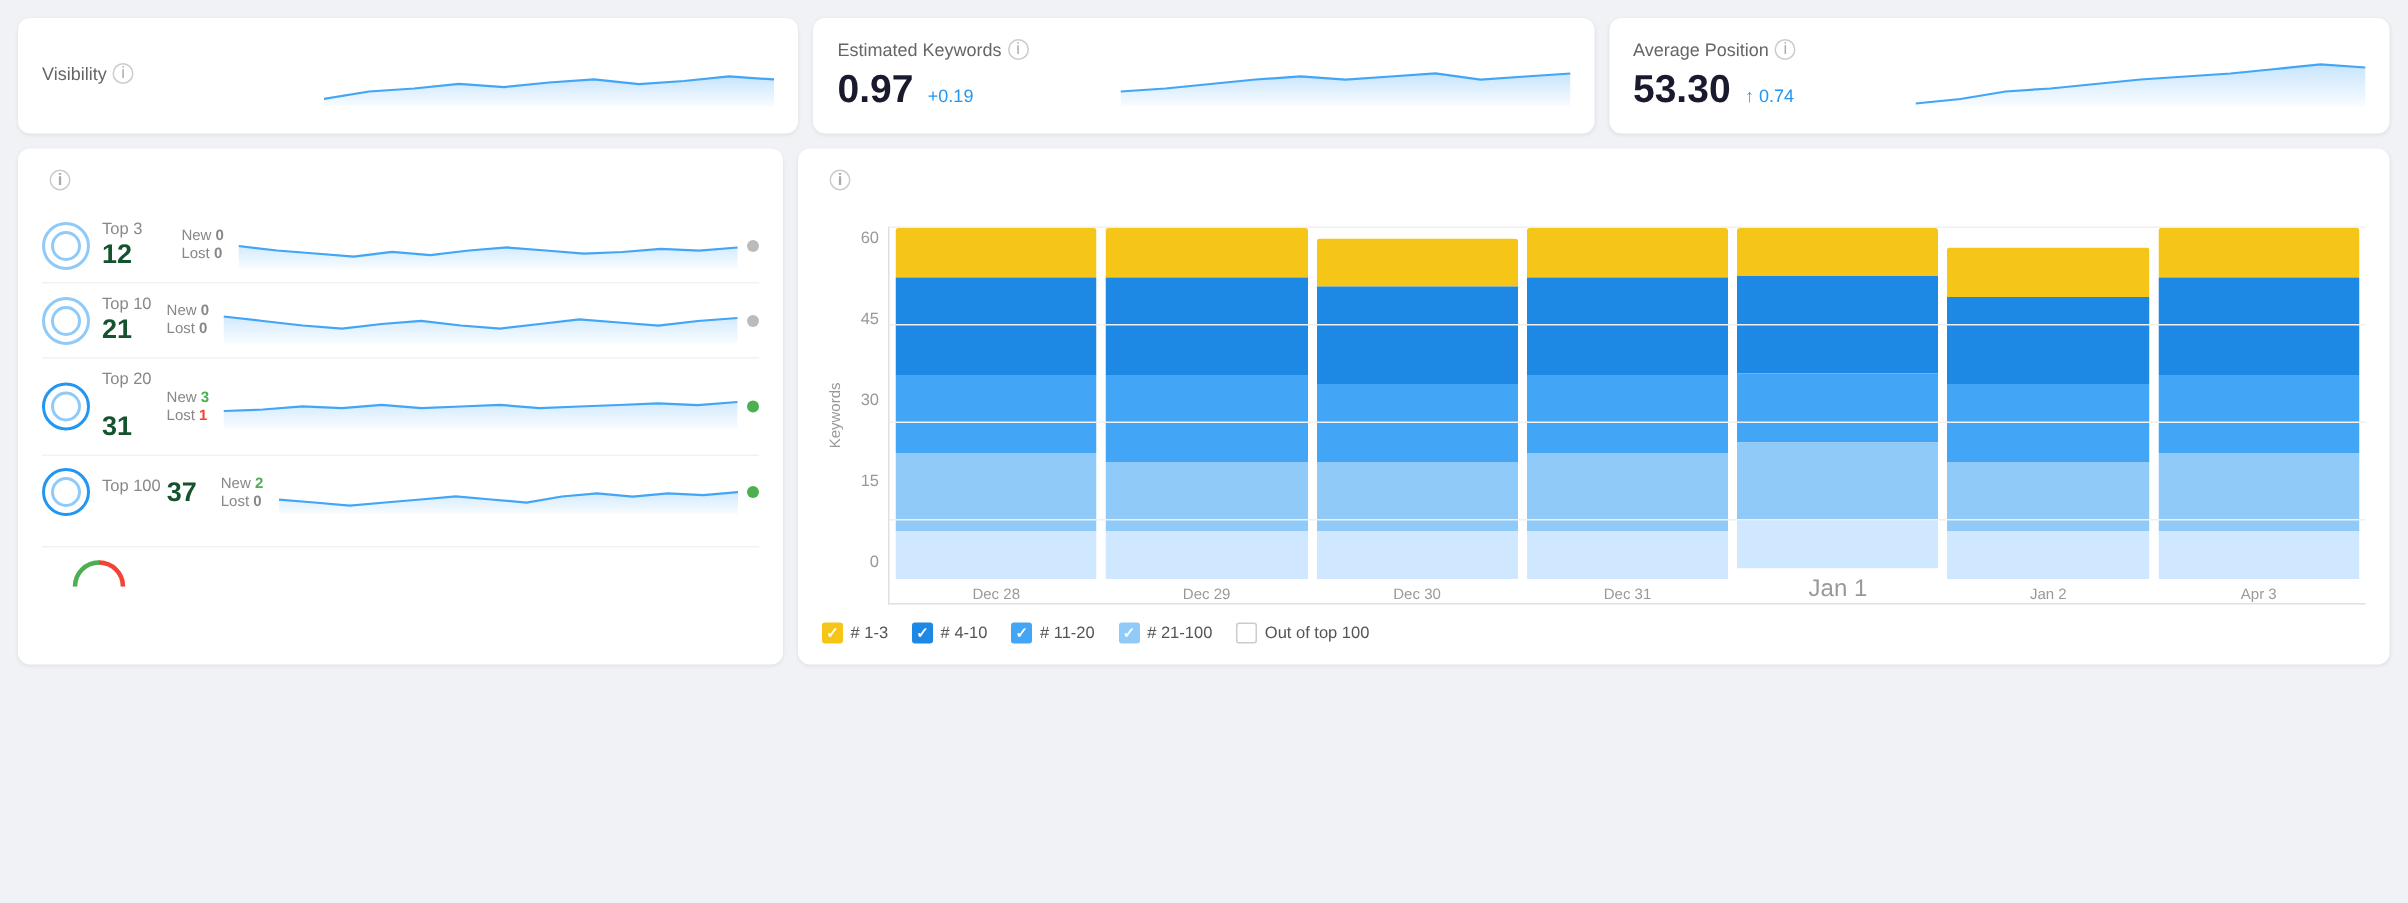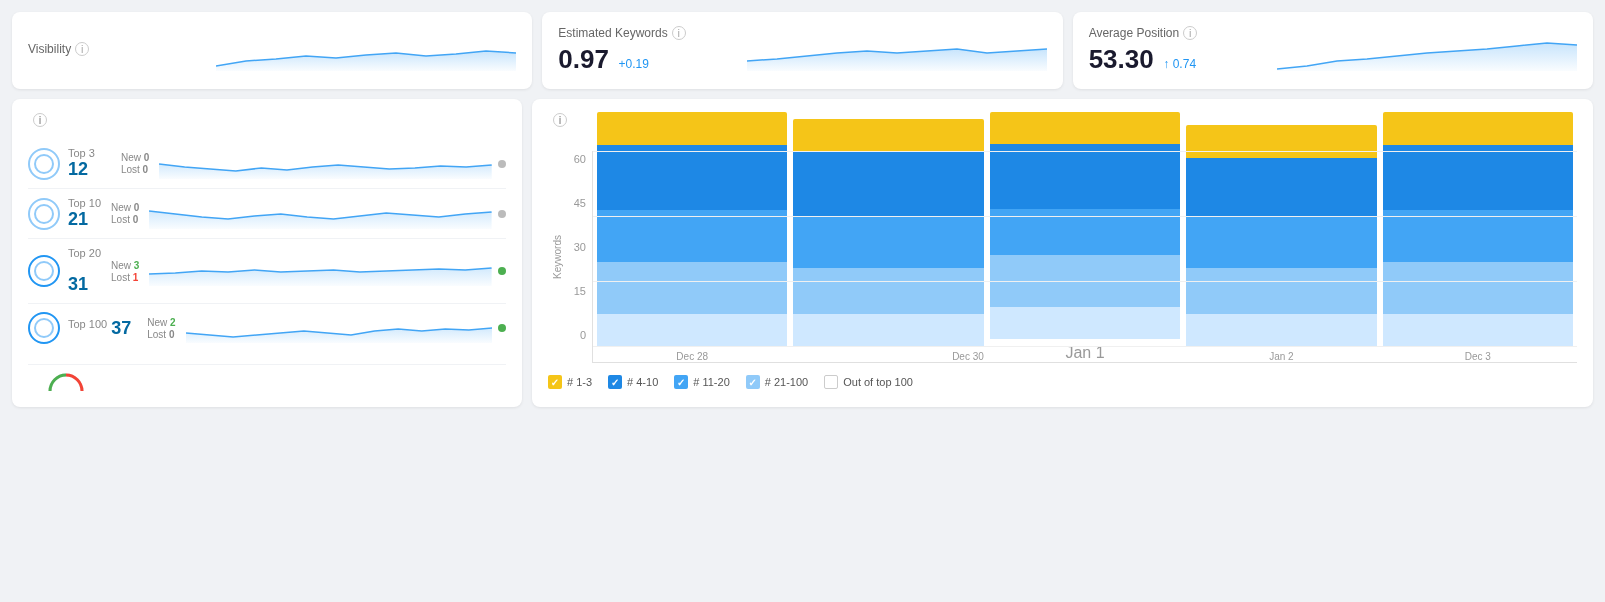--- a/index.html
+++ b/index.html
@@ -24,21 +24,21 @@
     
     .keywords-panel { background: #fff; border-radius: 8px; padding: 14px 16px; width: 510px; flex-shrink: 0; box-shadow: 0 1px 3px rgba(0,0,0,0.08); }
     .panel-title { font-size: 14px; font-weight: 700; color: #1a1a2e; display: flex; align-items: center; gap: 5px; margin-bottom: 12px; }
 
     .keyword-row { display: flex; align-items: center; padding: 8px 0; border-bottom: 1px solid #f0f2f5; }
     .keyword-row:last-child { border-bottom: none; }
     .kw-circle { width: 32px; height: 32px; border-radius: 50%; border: 2px solid #90CAF9; display: flex; align-items: center; justify-content: center; margin-right: 8px; flex-shrink: 0; }
     .kw-circle.has-dot { border-color: #2196F3; }
     .kw-circle-inner { width: 20px; height: 20px; border-radius: 50%; border: 2px solid #90CAF9; }
     .kw-label { font-size: 11px; color: #888; margin-right: 4px; white-space: nowrap; }
-    .kw-number { font-size: 18px; font-weight: 700; color: #0369a1; margin-right: 10px; }
+    .kw-number { font-size: 18px; font-weight: 700; color: #14532d; margin-right: 10px; }
     .kw-new-lost { display: flex; flex-direction: column; gap: 1px; margin-right: 10px; }
     .kw-new { font-size: 10px; color: #888; }
     .kw-new span { color: #4CAF50; font-weight: 600; }
     .kw-lost { font-size: 10px; color: #888; }
     .kw-lost span { color: #F44336; font-weight: 600; }
     .kw-sparkline { flex: 1; height: 30px; }
     .kw-dot { width: 8px; height: 8px; border-radius: 50%; margin-left: 6px; flex-shrink: 0; }
 
     
     .improved-section { margin-top: 12px; padding-top: 8px; border-top: 1px solid #f0f2f5; display: flex; align-items: center; gap: 8px; }
@@ -269,44 +269,64 @@
               <span style="font-size:10px;color:#999;writing-mode:vertical-rl;transform:rotate(180deg);white-space:nowrap;">Keywords</span>
             </div>
             <div style="display: flex; flex-direction: column; justify-content: space-between; align-items: flex-end; padding-right: 6px; padding-bottom: 22px; padding-top: 2px; font-size: 11px; color: rgb(153, 153, 153); width: 26px;">
               <span>60</span>
               <span>45</span>
               <span>30</span>
               <span>15</span>
               <span>0</span>
             </div>
             <div style="flex: 1 1 0%; position: relative;">
-              <div style="display: flex; align-items: flex-end; height: 212px; border-left: 1px solid rgb(224, 224, 224); border-bottom: 1px solid rgb(224, 224, 224); padding: 0px 4px; position: relative; gap: 6px;">
+              <div style="display: flex; align-items: flex-end; height: 252px; border-left: 1px solid rgb(224, 224, 224); border-bottom: 1px solid rgb(224, 224, 224); padding: 0px 4px; position: relative; gap: 6px;">
                 <div style="position: absolute; left: 0px; right: 0px; top: 0px; border-top: 1px solid rgb(240, 240, 240); pointer-events: none; z-index: 0;"></div>
                 <div style="position: absolute; left: 0px; right: 0px; top: 65px; border-top: 1px solid rgb(240, 240, 240); pointer-events: none; z-index: 0;"></div>
                 <div style="position: absolute; left: 0px; right: 0px; top: 130px; border-top: 1px solid rgb(240, 240, 240); pointer-events: none; z-index: 0;"></div>
                 <div style="position: absolute; left: 0px; right: 0px; top: 195px; border-top: 1px solid rgb(240, 240, 240); pointer-events: none; z-index: 0;"></div>
                 <div style="display: flex; flex-direction: column; align-items: center; flex: 1 1 0%;">
                   <div style="width: 100%; display: flex; flex-direction: column-reverse; border-radius: 2px 2px 0px 0px; overflow: hidden;">
                     <div style="width: 100%; height: 32.5px; background: rgb(207, 232, 255);"></div>
                     <div style="width: 100%; height: 52px; background: rgb(144, 202, 249);"></div>
                     <div style="width: 100%; height: 52px; background: rgb(66, 165, 245);"></div>
                     <div style="width: 100%; height: 65px; background: rgb(30, 136, 229);"></div>
                     <div style="width: 100%; height: 32.5px; background: rgb(245, 197, 24);"></div>
                   </div>
                   <div style="font-size: 10px; color: rgb(153, 153, 153); margin-top: 5px; white-space: nowrap; text-align: center;">Dec 28</div>
                 </div>
-                <div style="display: flex; flex-direction: column; align-items: flex-end; flex: 1 1 0%;">
+                <div style="display: flex; flex-direction: column; align-items: center; flex: 1 1 0%;">
                   <div style="width: 100%; display: flex; flex-direction: column-reverse; border-radius: 2px 2px 0px 0px; overflow: hidden;">
                     <div style="width: 100%; height: 32.5px; background: rgb(207, 232, 255);"></div>
                     <div style="width: 100%; height: 45.5px; background: rgb(144, 202, 249);"></div>
+                    <div style="width: 100%; height: 58.5px; background: rgb(66, 165, 245);"></div>
+                    <div style="width: 100%; height: 65px; background: rgb(30, 136, 229);"></div>
+                    <div style="width: 100%; height: 32.5px; background: rgb(245, 197, 24);"></div>
+                  </div>
+                  <div style="font-size: 10px; color: rgb(153, 153, 153); margin-top: 5px; white-space: nowrap; text-align: center;">Dec 29</div>
+                </div>
+                <div style="display: flex; flex-direction: column; align-items: center; flex: 1 1 0%;">
+                  <div style="width: 100%; display: flex; flex-direction: column-reverse; border-radius: 2px 2px 0px 0px; overflow: hidden;">
+                    <div style="width: 100%; height: 32.5px; background: rgb(207, 232, 255);"></div>
+                    <div style="width: 100%; height: 45.5px; background: rgb(144, 202, 249);"></div>
                     <div style="width: 100%; height: 52px; background: rgb(66, 165, 245);"></div>
                     <div style="width: 100%; height: 65px; background: rgb(30, 136, 229);"></div>
                     <div style="width: 100%; height: 32.5px; background: rgb(245, 197, 24);"></div>
                   </div>
                   <div style="font-size: 10px; color: rgb(153, 153, 153); margin-top: 5px; white-space: nowrap; text-align: center;">Dec 30</div>
+                </div>
+                <div style="display: flex; flex-direction: column; align-items: center; flex: 1 1 0%;">
+                  <div style="width: 100%; display: flex; flex-direction: column-reverse; border-radius: 2px 2px 0px 0px; overflow: hidden;">
+                    <div style="width: 100%; height: 32.5px; background: rgb(207, 232, 255);"></div>
+                    <div style="width: 100%; height: 52px; background: rgb(144, 202, 249);"></div>
+                    <div style="width: 100%; height: 52px; background: rgb(66, 165, 245);"></div>
+                    <div style="width: 100%; height: 65px; background: rgb(30, 136, 229);"></div>
+                    <div style="width: 100%; height: 32.5px; background: rgb(245, 197, 24);"></div>
+                  </div>
+                  <div style="font-size: 10px; color: rgb(153, 153, 153); margin-top: 5px; white-space: nowrap; text-align: center;">Dec 31</div>
                 </div>
                 <div style="display: flex; flex-direction: column; align-items: center; flex: 1 1 0%;">
                   <div style="width: 100%; display: flex; flex-direction: column-reverse; border-radius: 2px 2px 0px 0px; overflow: hidden;">
                     <div style="width: 100%; height: 32.5px; background: rgb(207, 232, 255);"></div>
                     <div style="width: 100%; height: 52px; background: rgb(144, 202, 249);"></div>
                     <div style="width: 100%; height: 45.5px; background: rgb(66, 165, 245);"></div>
                     <div style="width: 100%; height: 65px; background: rgb(30, 136, 229);"></div>
                     <div style="width: 100%; height: 32.5px; background: rgb(245, 197, 24);"></div>
                   </div>
                   <div style="font-size: 16px; color: rgb(153, 153, 153); margin-top: 5px; white-space: nowrap; ">Jan 1</div>
@@ -322,21 +342,21 @@
                   <div style="font-size: 10px; color: rgb(153, 153, 153); margin-top: 5px; white-space: nowrap; text-align: center;">Jan 2</div>
                 </div>
                 <div style="display: flex; flex-direction: column; align-items: center; flex: 1 1 0%;">
                   <div style="width: 100%; display: flex; flex-direction: column-reverse; border-radius: 2px 2px 0px 0px; overflow: hidden;">
                     <div style="width: 100%; height: 32.5px; background: rgb(207, 232, 255);"></div>
                     <div style="width: 100%; height: 52px; background: rgb(144, 202, 249);"></div>
                     <div style="width: 100%; height: 52px; background: rgb(66, 165, 245);"></div>
                     <div style="width: 100%; height: 65px; background: rgb(30, 136, 229);"></div>
                     <div style="width: 100%; height: 32.5px; background: rgb(245, 197, 24);"></div>
                   </div>
-                  <div style="font-size: 10px; color: rgb(153, 153, 153); margin-top: 5px; white-space: nowrap; text-align: center;">Dec 3</div>
+                  <div style="font-size: 10px; color: rgb(153, 153, 153); margin-top: 5px; white-space: nowrap; text-align: center;">Apr 3</div>
                 </div>
               </div>
             </div>
           </div>
         </div>
       <div id="legend-container" class="legend">
           <div class="legend-item">
       <div class="legend-check" style="background:#F5C518;">
         <span class="check-mark">✓</span>
       </div>

